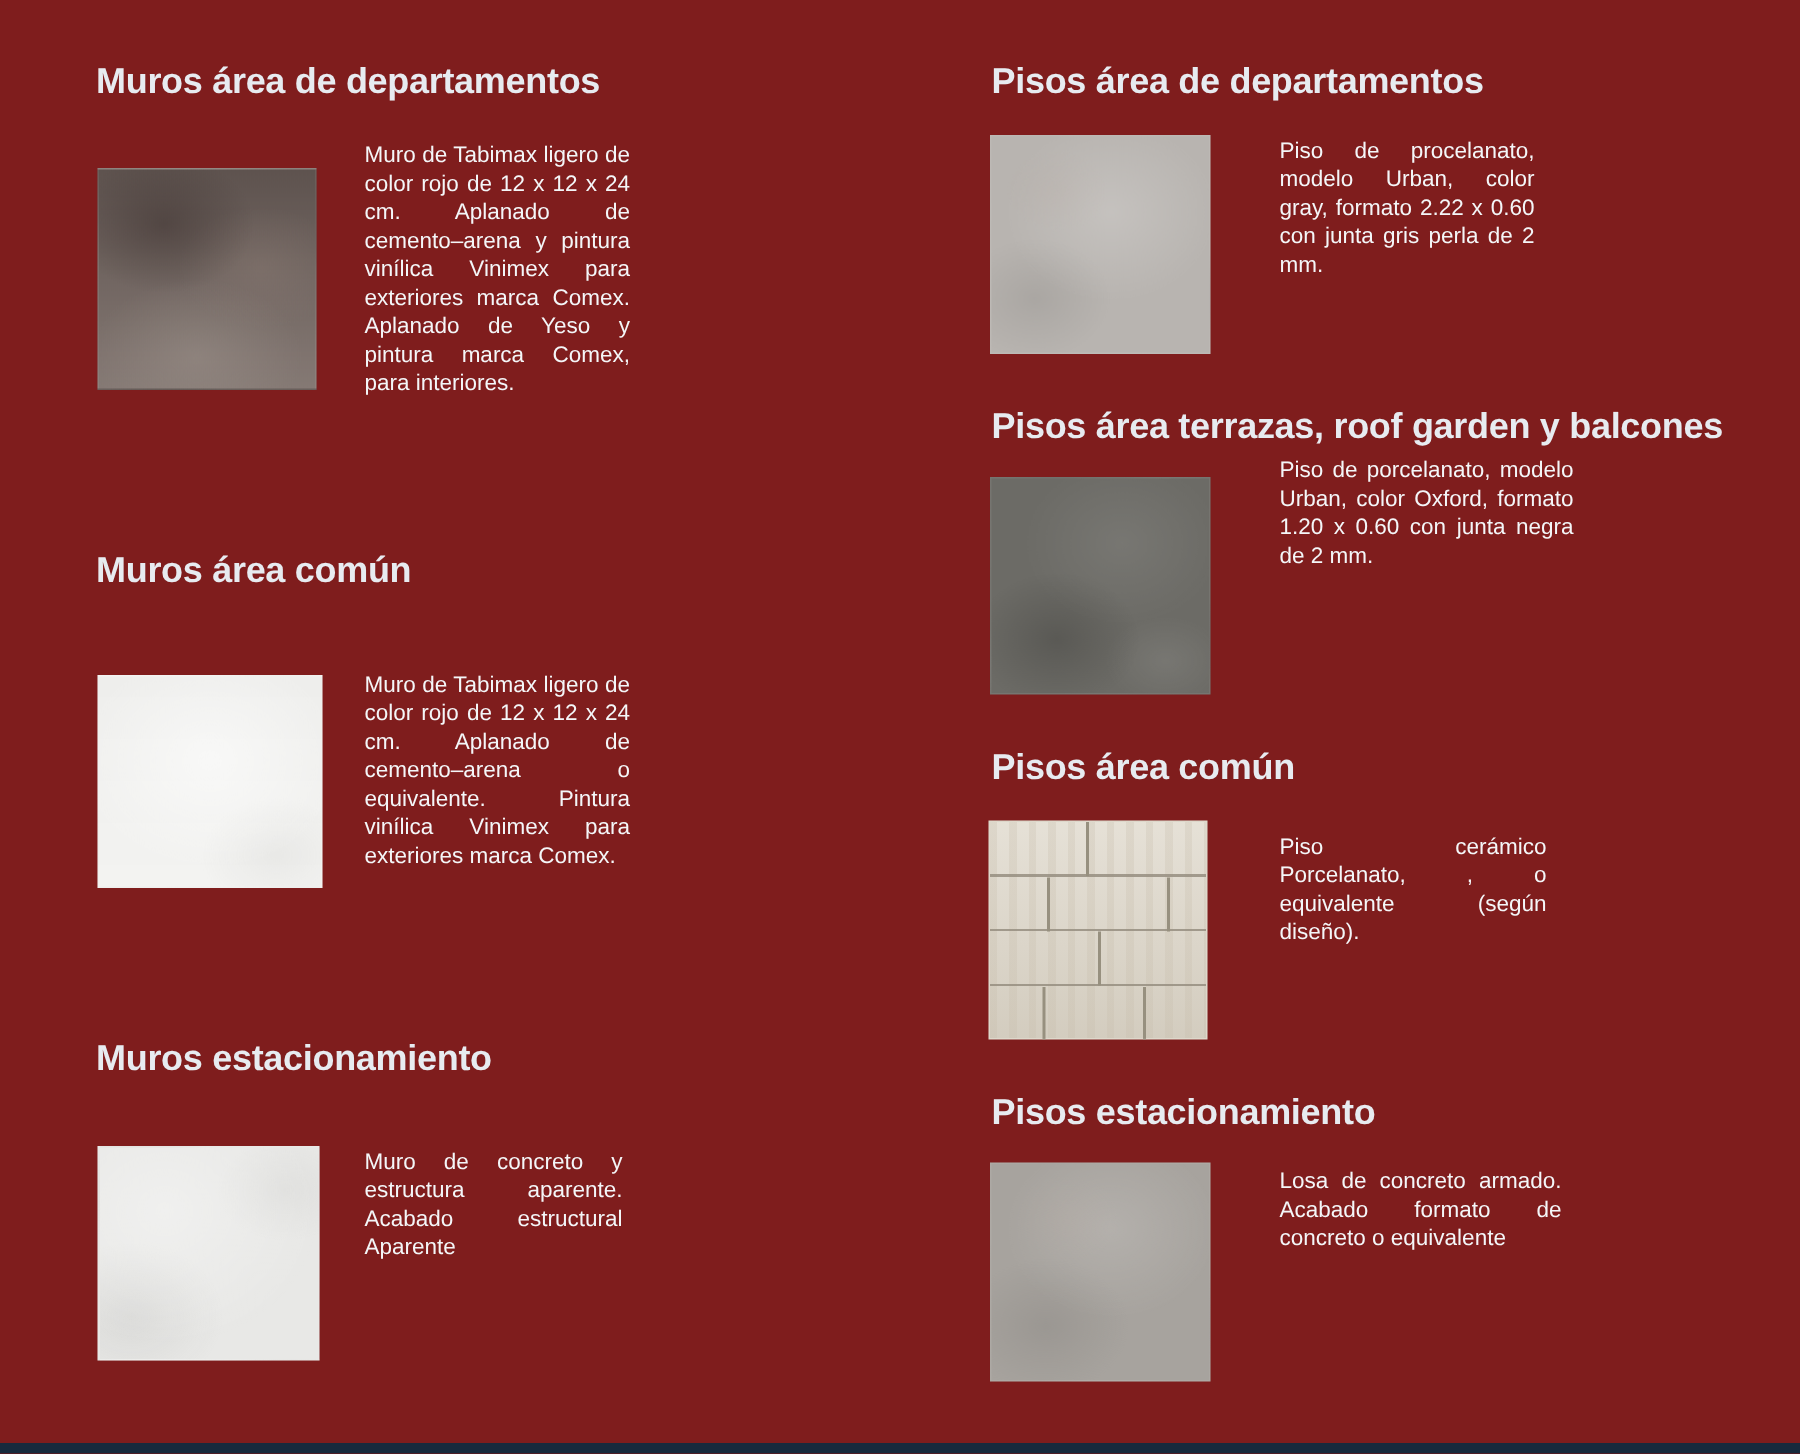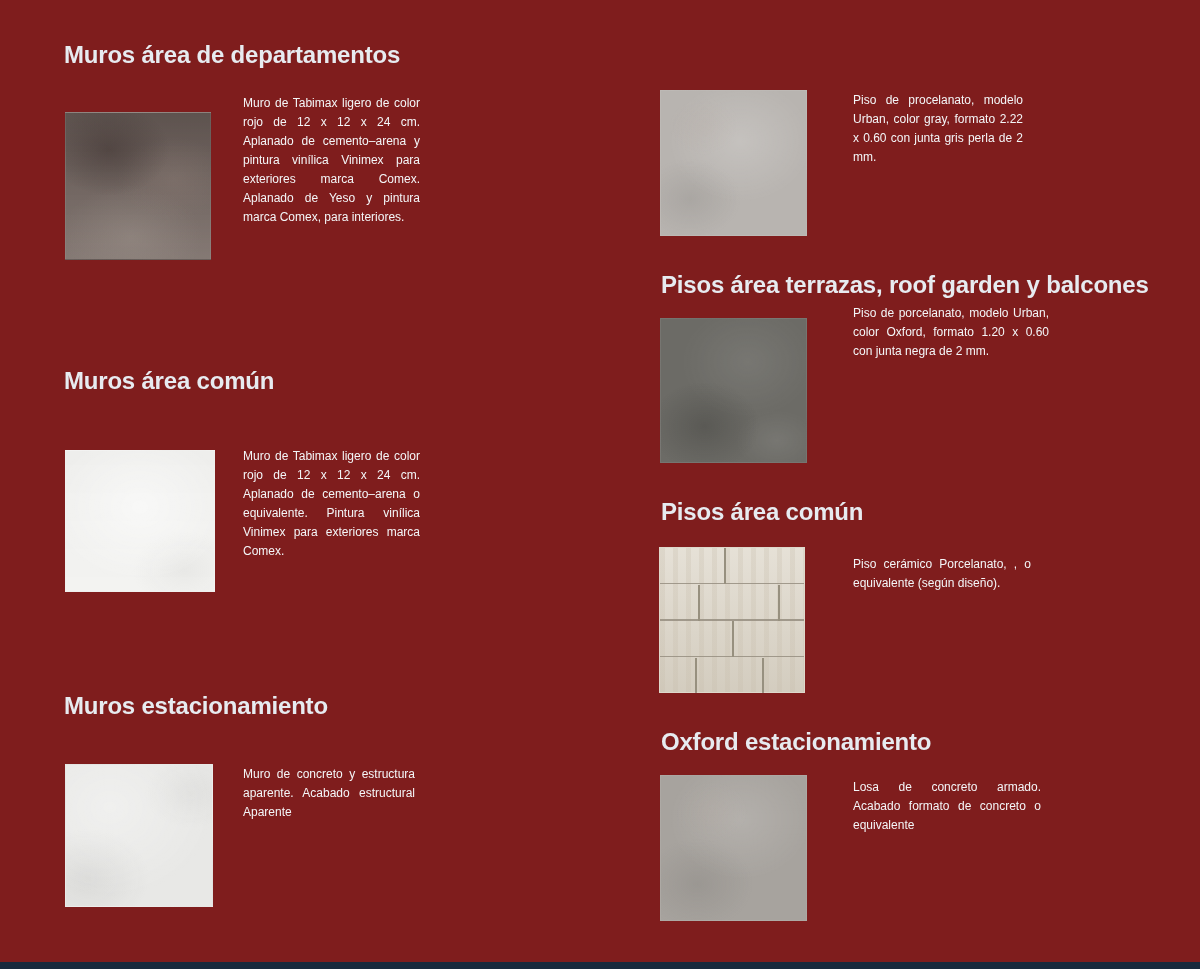--- a/index.html
+++ b/index.html
@@ -19,21 +19,21 @@
     font-size:24px;
     line-height:30px;
     font-weight:bold;
     letter-spacing:-0.2px;
     color:#e7ebf0;
     white-space:nowrap;
   }
   .desc{
     position:absolute;
     margin:0;
-    font-size:12px;
+    font-size:15px;
     line-height:19px;
     color:#f4f6f8;
     text-align:justify;
   }
   .sw{
     position:absolute;
     border:1px solid rgba(255,255,255,.07);
     box-sizing:border-box;
   }
   
@@ -127,29 +127,30 @@
   <p class="desc p-m1">Muro de Tabimax ligero de color rojo de 12 x 12 x 24 cm. Aplanado de cemento–arena y pintura vinílica Vinimex para exteriores marca Comex. Aplanado de Yeso y pintura marca Comex, para interiores.</p>
 
   <h2 class="sec-h h-m2">Muros área común</h2>
   <div class="sw sw-m2 tex-white" style="background-color: rgb(243, 243, 241);"></div>
   <p class="desc p-m2">Muro de Tabimax ligero de color rojo de 12 x 12 x 24 cm. Aplanado de cemento–arena o equivalente. Pintura vinílica Vinimex para exteriores marca Comex.</p>
 
   <h2 class="sec-h h-m3">Muros estacionamiento</h2>
   <div class="sw sw-m3 tex-lconc" style="background-color: rgb(232, 232, 230);"></div>
   <p class="desc p-m3">Muro de concreto y estructura aparente. Acabado estructural Aparente</p>
 
+  <h2 class="sec-h h-p1">Pisos área de departamentos</h2>
   <div class="sw sw-p1 tex-ugray" style="background-color: rgb(184, 180, 176);"></div>
   <p class="desc p-p1">Piso de procelanato, modelo Urban, color gray, formato 2.22 x 0.60 con junta gris perla de 2 mm.</p>
 
   <h2 class="sec-h h-p2">Pisos área terrazas, roof garden y balcones</h2>
   <div class="sw sw-p2 tex-oxford" style="background-color: rgb(108, 107, 102);"></div>
   <p class="desc p-p2">Piso de porcelanato, modelo Urban, color Oxford, formato 1.20 x 0.60 con junta negra de 2 mm.</p>
 
   <h2 class="sec-h h-p3">Pisos área común</h2>
   <div class="sw sw-p3 tex-planks" style="background-color: rgb(220, 213, 199);"></div>
   <p class="desc p-p3">Piso cerámico Porcelanato, , o equivalente (según diseño).</p>
 
-  <h2 class="sec-h h-p4">Oxford estacionamiento</h2>
+  <h2 class="sec-h h-p4">Pisos estacionamiento</h2>
   <div class="sw sw-p4 tex-mgray" style="background-color: rgb(167, 163, 158);"></div>
   <p class="desc p-p4">Losa de concreto armado. Acabado formato de concreto o equivalente</p>
 
   <div class="bottom-bar"></div>
 </div>
 
 </body></html>

